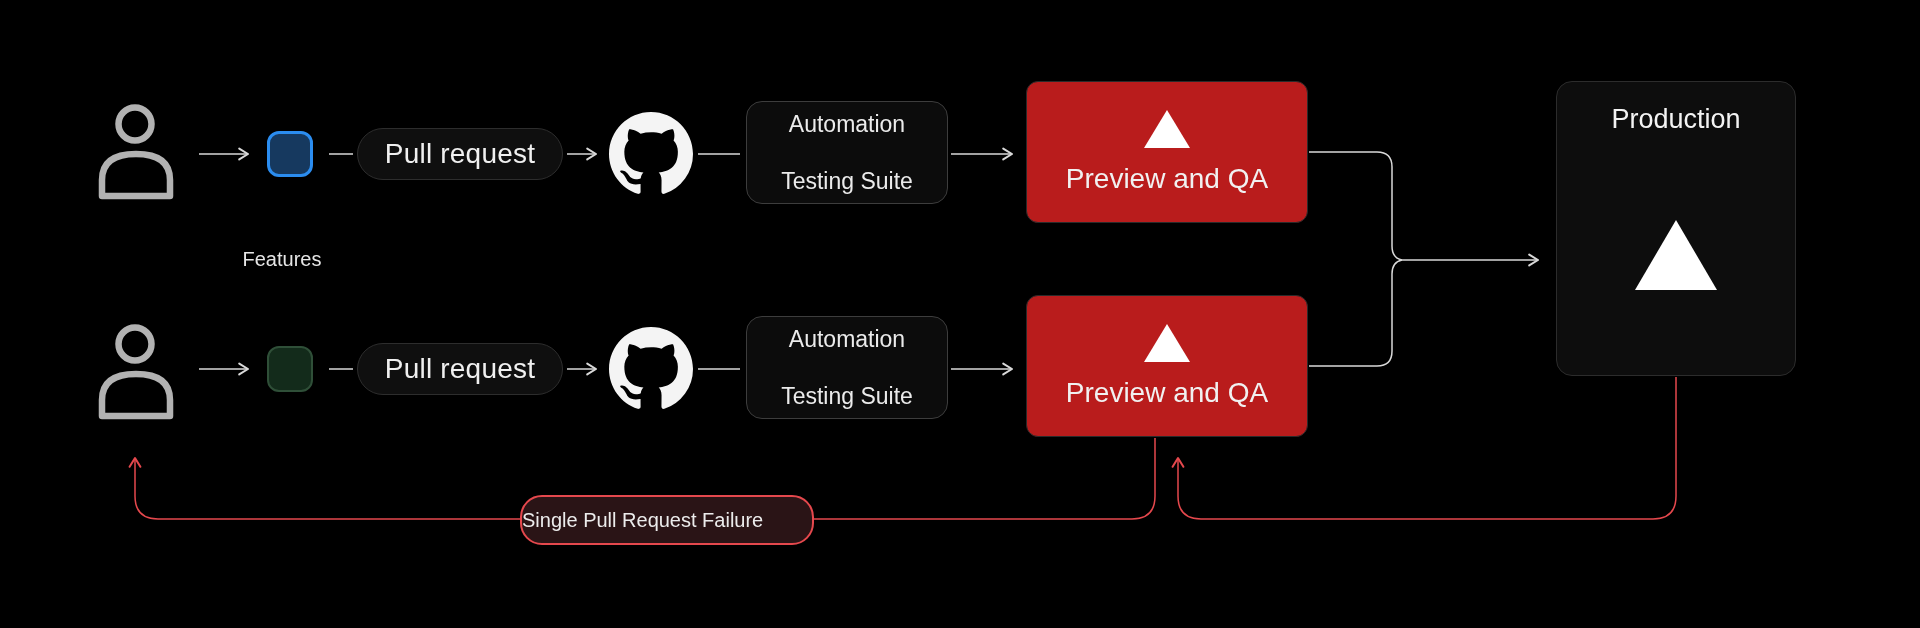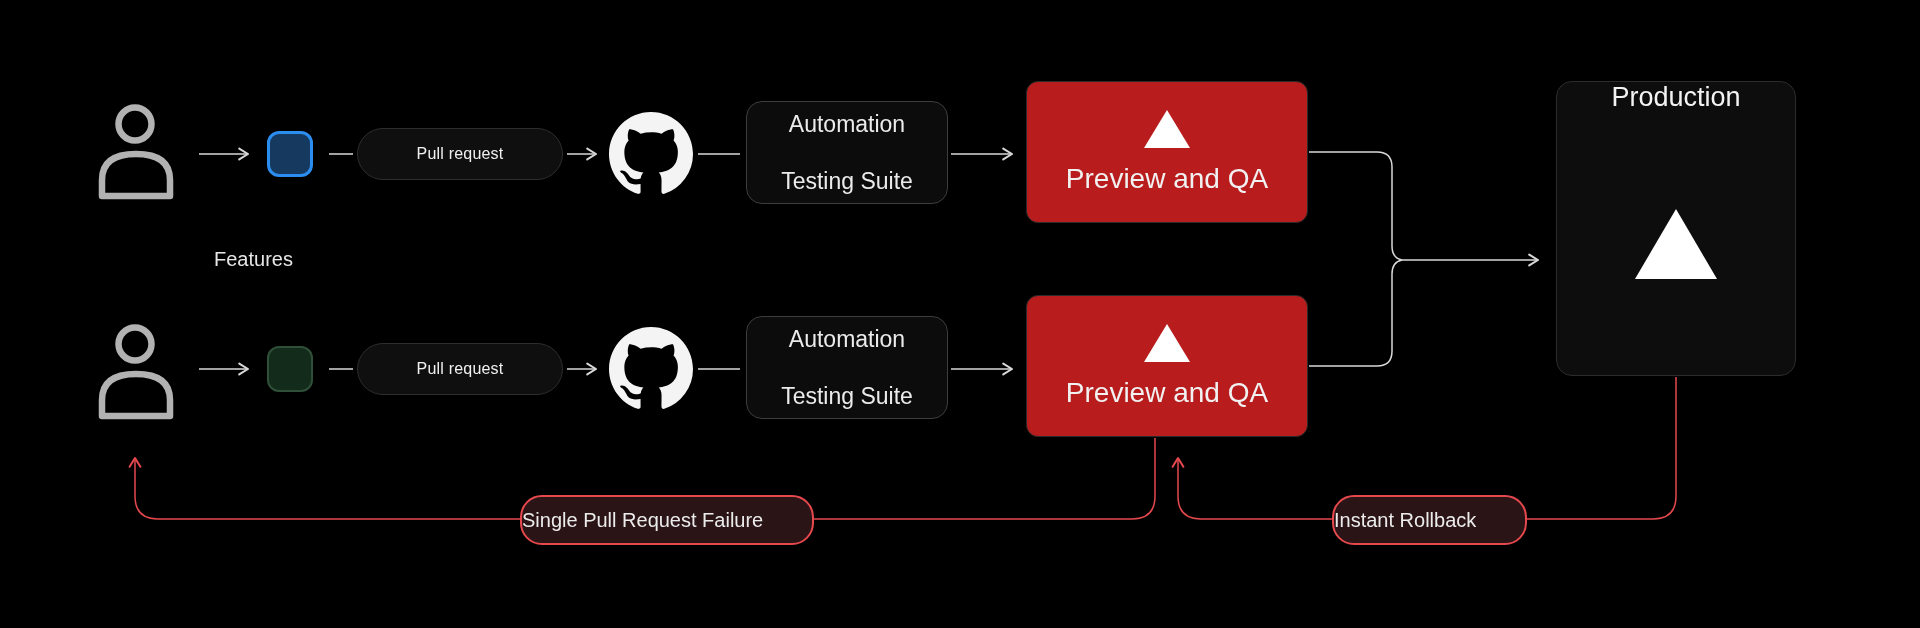--- a/index.html
+++ b/index.html
@@ -11,43 +11,43 @@
   .wires{position:absolute;left:0;top:0;z-index:1;}
   .node{position:absolute;z-index:2;display:flex;align-items:center;justify-content:center;}
   .person{position:absolute;z-index:2;}
   .person circle,.person path{fill:none;stroke:#b2b2b2;stroke-width:6.5;stroke-linejoin:round;}
   .branch-square{
     position:absolute;z-index:2;width:46px;height:46px;border-radius:12px;
     border:3px solid #2b8df0;background:#16395f;
   }
   .pill{
     width:206px;height:52px;border-radius:26px;background:#0f0f0f;border:1px solid #2d2d2d;
-    font-size:16px;color:#f0f0f0;letter-spacing:.2px;
+    font-size:28px;color:#f0f0f0;letter-spacing:.2px;
   }
   .gh{position:absolute;z-index:2;width:84px;height:84px;}
   .gh path{fill:#f4f4f4;}
   .autobox{
     width:202px;height:103px;border-radius:16px;background:#0c0c0c;border:1.5px solid #3d3d3d;
     flex-direction:column;font-size:23px;line-height:29px;color:#ebebeb;text-align:center;gap:28px;
   }
   .previewbox{
     width:282px;height:142px;border-radius:12px;background:#b91c1c;border:1px solid #2a2a2a;
     flex-direction:column;gap:15px;
   }
   .previewbox .label{font-size:28px;color:#f1f1f1;}
   .tri{width:0;height:0;border-left:23px solid transparent;border-right:23px solid transparent;border-bottom:38px solid #fff;}
   .prodbox{
     width:240px;height:295px;border-radius:16px;background:#0d0d0d;border:1px solid #2c2c2c;
-    flex-direction:column;justify-content:flex-start;
+    flex-direction:column;justify-content:flex-start;padding-top:22px;
   }
   .prodbox .label{font-size:27px;color:#f3f3f3;}
   .prodbox .tri-wrap{flex:1;display:flex;align-items:center;justify-content:center;}
   .tri-big{width:0;height:0;border-left:41px solid transparent;border-right:41px solid transparent;border-bottom:70px solid #fff;}
   .features{
-    position:absolute;z-index:2;left:214px;top:248px;width:124px;text-align:left;
+    position:absolute;z-index:2;left:220px;top:248px;width:124px;text-align:center;
     font-size:20px;color:#e6e6e6;
   }
   .callout{
     position:absolute;z-index:3;height:50px;border-radius:22px;background:#2a1416;
     border:2px solid #e5484d;display:flex;align-items:center;justify-content:flex-start;
     font-size:20px;color:#ececec;
   }
 </style>
 </head>
 <body>
@@ -148,17 +148,14 @@
     <span class="label">Production</span>
     <div class="tri-wrap">
       <div class="tri-big"></div>
     </div>
   </div>
 
   <div class="callout" style="left:520px;top:495px;width:294px">
     <span>Single Pull Request Failure</span>
   </div>
 
-  <div class="callout" style="left:1332px;top:495px;width:195px">
-    <span>Instant Rollback</span>
-  </div>
 
 </div>
 
 </body></html>

